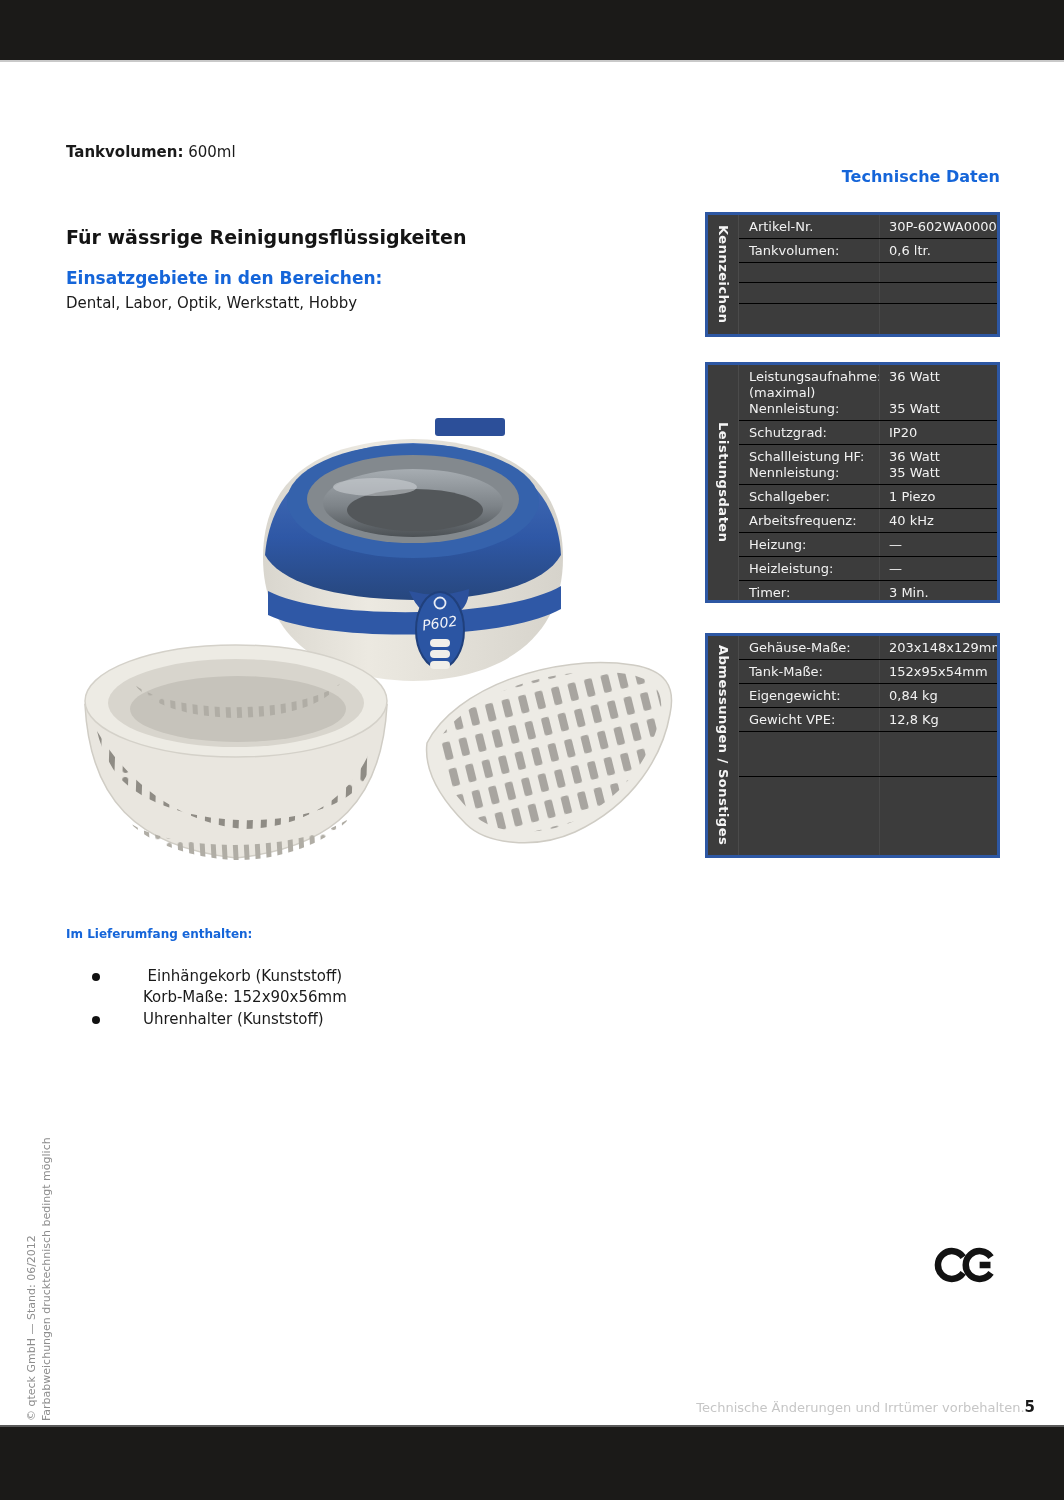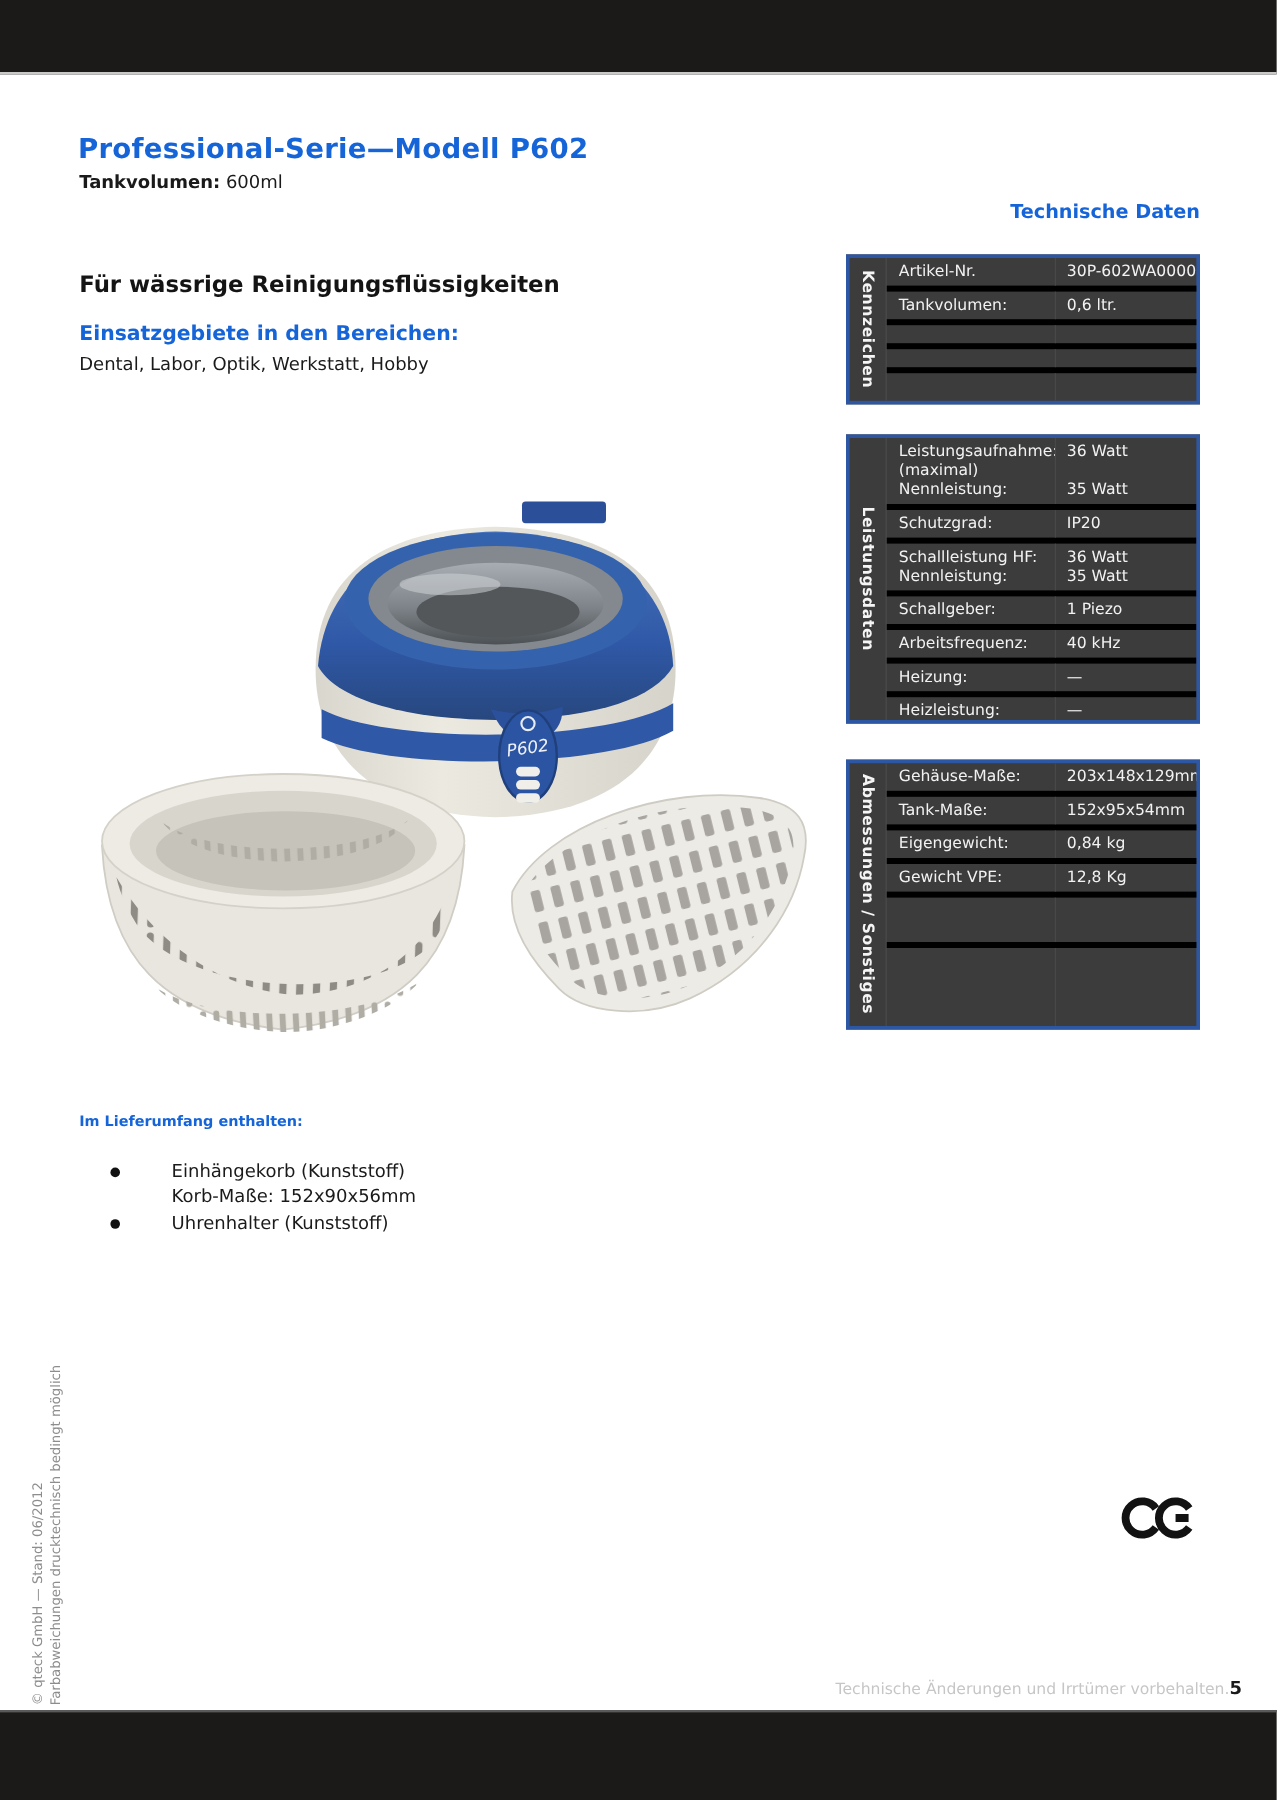--- a/index.html
+++ b/index.html
@@ -21,52 +21,51 @@
 
   #tech-h{position:absolute;left:705px;top:167px;width:295px;text-align:right;font-size:16px;font-weight:bold;}
 
   .spec-table{position:absolute;left:705px;width:295px;background:#3c3c3c;border:3px solid #2d57a3;box-sizing:border-box;display:flex;overflow:hidden;}
   #t0{top:212px;height:125px;}
   #t1{top:362px;height:241px;}
   #t2{top:633px;height:225px;}
   .tcaption{width:30px;flex:0 0 30px;border-right:1px solid #4b4b4b;display:flex;align-items:center;justify-content:center;}
   .tcaption span{writing-mode:vertical-rl;color:#f5f5f5;font-size:13px;font-weight:bold;letter-spacing:0.5px;white-space:nowrap;}
   .trows{flex:1;display:flex;flex-direction:column;}
-  .trow{display:flex;border-bottom:5px solid #000000;}
+  .trow{display:flex;border-bottom:1px solid #000000;}
   .trow:last-child{border-bottom:none;}
   .trow.empty{flex:1 1 auto;}
   .trow.empty:last-child{flex:1.9 1 auto;}
   .tcell{box-sizing:border-box;padding:4px 4px 3px 10px;font-size:13px;line-height:16px;color:#f2f2f2;}
   .tcell.lbl{width:140px;flex:0 0 140px;}
   .tcell.val{flex:1;border-left:1px solid #484848;padding-left:9px;}
   .ln{white-space:nowrap;}
 
   #product{position:absolute;left:75px;top:413px;width:612px;height:455px;}
 
   #delivery-h{position:absolute;left:66px;top:927px;font-size:12px;font-weight:bold;}
-  #delivery-list{position:absolute;left:92px;top:966px;font-size:15px;line-height:21px;}
+  #delivery-list{position:absolute;left:92px;top:966px;font-size:15px;line-height:21px;text-align:center;}
   .ditem{display:flex;margin-bottom:1px;}
   .dot{width:8px;height:8px;border-radius:50%;background:#111;margin:7px 43px 0 0;flex:0 0 8px;}
 
   #sidenote{position:absolute;left:24px;top:1421px;transform:rotate(-90deg);transform-origin:0 0;font-size:11px;line-height:15px;color:#8d8d8d;white-space:nowrap;}
 
   #footer{position:absolute;right:29px;top:1398px;display:flex;align-items:baseline;}
   #footer-note{font-size:13px;color:#c6c6c6;}
   #pagenum{font-size:15px;font-weight:bold;color:#1a1a1a;}
 
   #cemark{position:absolute;left:931px;top:1241px;}
 </style>
 </head>
 <body>
 
 <div id="page">
 
   <div id="topbar" class="bar"></div>
 
-  <div id="title" class="blue">Professional-Serie—Modell P602</div>
   <div id="tankline"><b>Tankvolumen:</b><span> 600ml</span></div>
 
   <div id="heading1">Für wässrige Reinigungsflüssigkeiten</div>
   <div id="areas-h" class="blue">Einsatzgebiete in den Bereichen:</div>
   <div id="areas">Dental, Labor, Optik, Werkstatt, Hobby</div>
 
   <div id="tech-h" class="blue">Technische Daten</div>
 
   <div id="t0" class="spec-table">
       <div class="tcaption">

